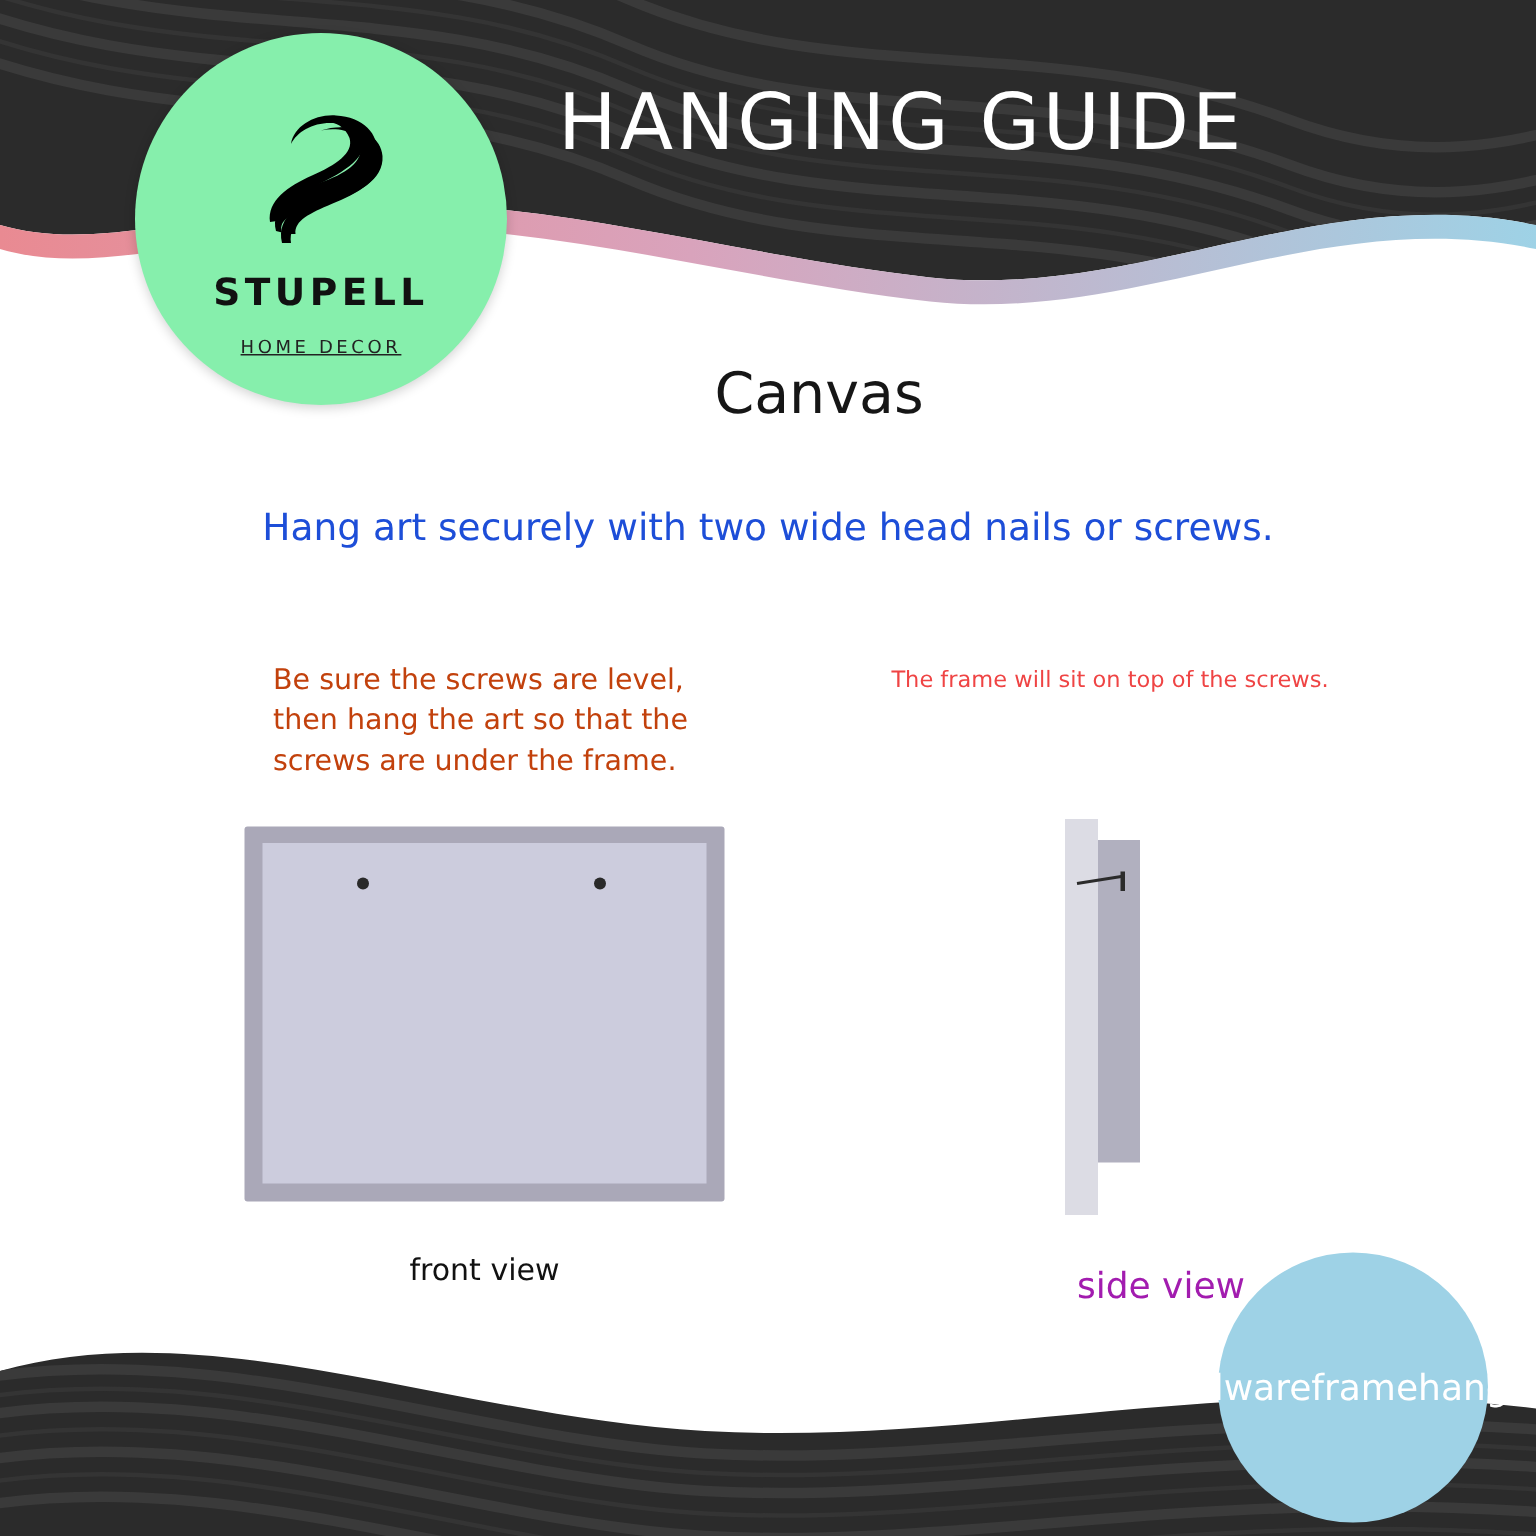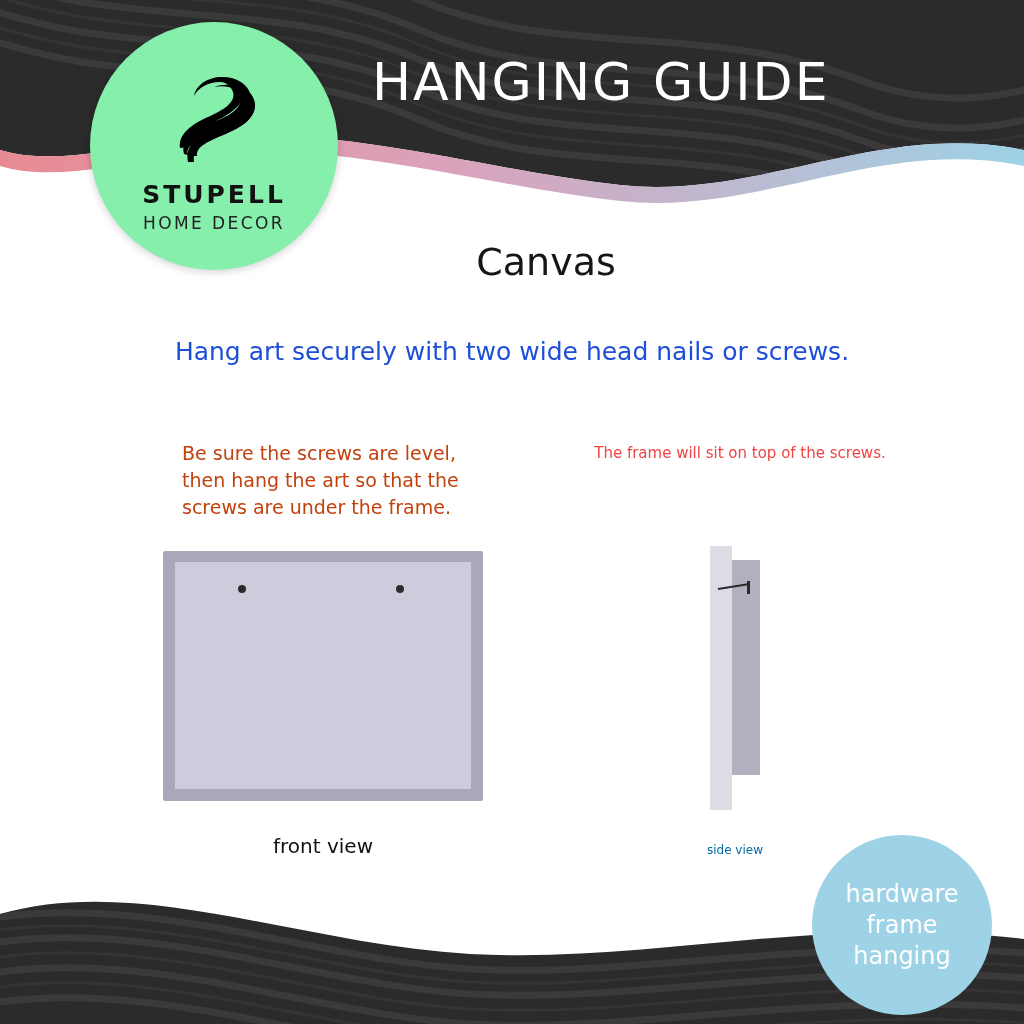--- a/index.html
+++ b/index.html
@@ -50,24 +50,25 @@
   .logo-mark { width: 120px; height: 120px; }
   .logo-name {
     font-size: 25px;
     letter-spacing: 3px;
     font-weight: 700;
     color: #111;
     margin-top: 2px;
     font-family: "DejaVu Sans", "Liberation Sans", sans-serif;
   }
   .logo-sub {
-    font-size: 17px;
+    font-size: 12px;
     letter-spacing: 2.4px;
     color: #222;
-    margin-top: 4px;
+    margin-top: 15px;
+    text-decoration: underline;
   }
 
   
   .header-title {
     position: absolute;
     left: 372px; top: 52px;
     font-size: 52px;
     font-weight: 400;
     letter-spacing: 2px;
     color: #ffffff;
@@ -180,34 +181,34 @@
   .side-screw-head {
     position: absolute;
     left: 747px; top: 581px;
     width: 3px; height: 13px;
     background: #2b2b2b;
   }
   .label-side {
     position: absolute;
     left: 640px; top: 843px;
     width: 190px;
-    text-align: center;
-    font-size: 12px;
-    color: #0369a1;
+    text-align: right;
+    font-size: 24px;
+    color: #a21caf;
   }
 
   
   .hw-circle {
     position: absolute;
     left: 812px; top: 835px;
     width: 180px; height: 180px;
     border-radius: 50%;
     background: #9ed2e6;
     display: flex;
-    flex-direction: column;
+    flex-direction: row;
     align-items: center;
     justify-content: center;
     z-index: 6;
   }
   .hw-circle span {
     display: block;
     color: #ffffff;
     font-size: 24px;
     line-height: 31px;
     text-align: center;

